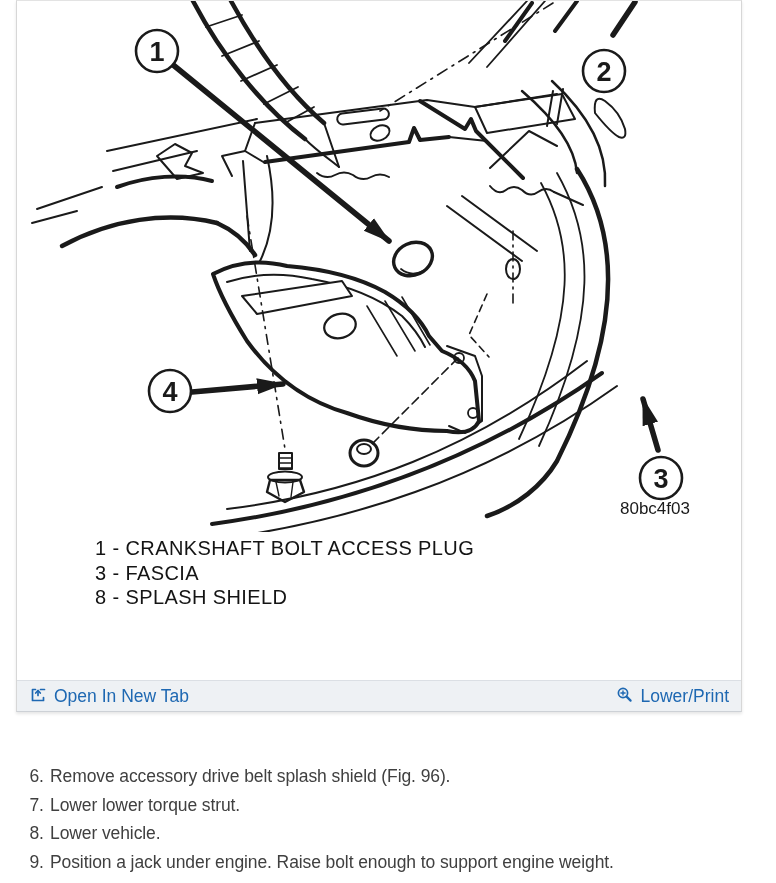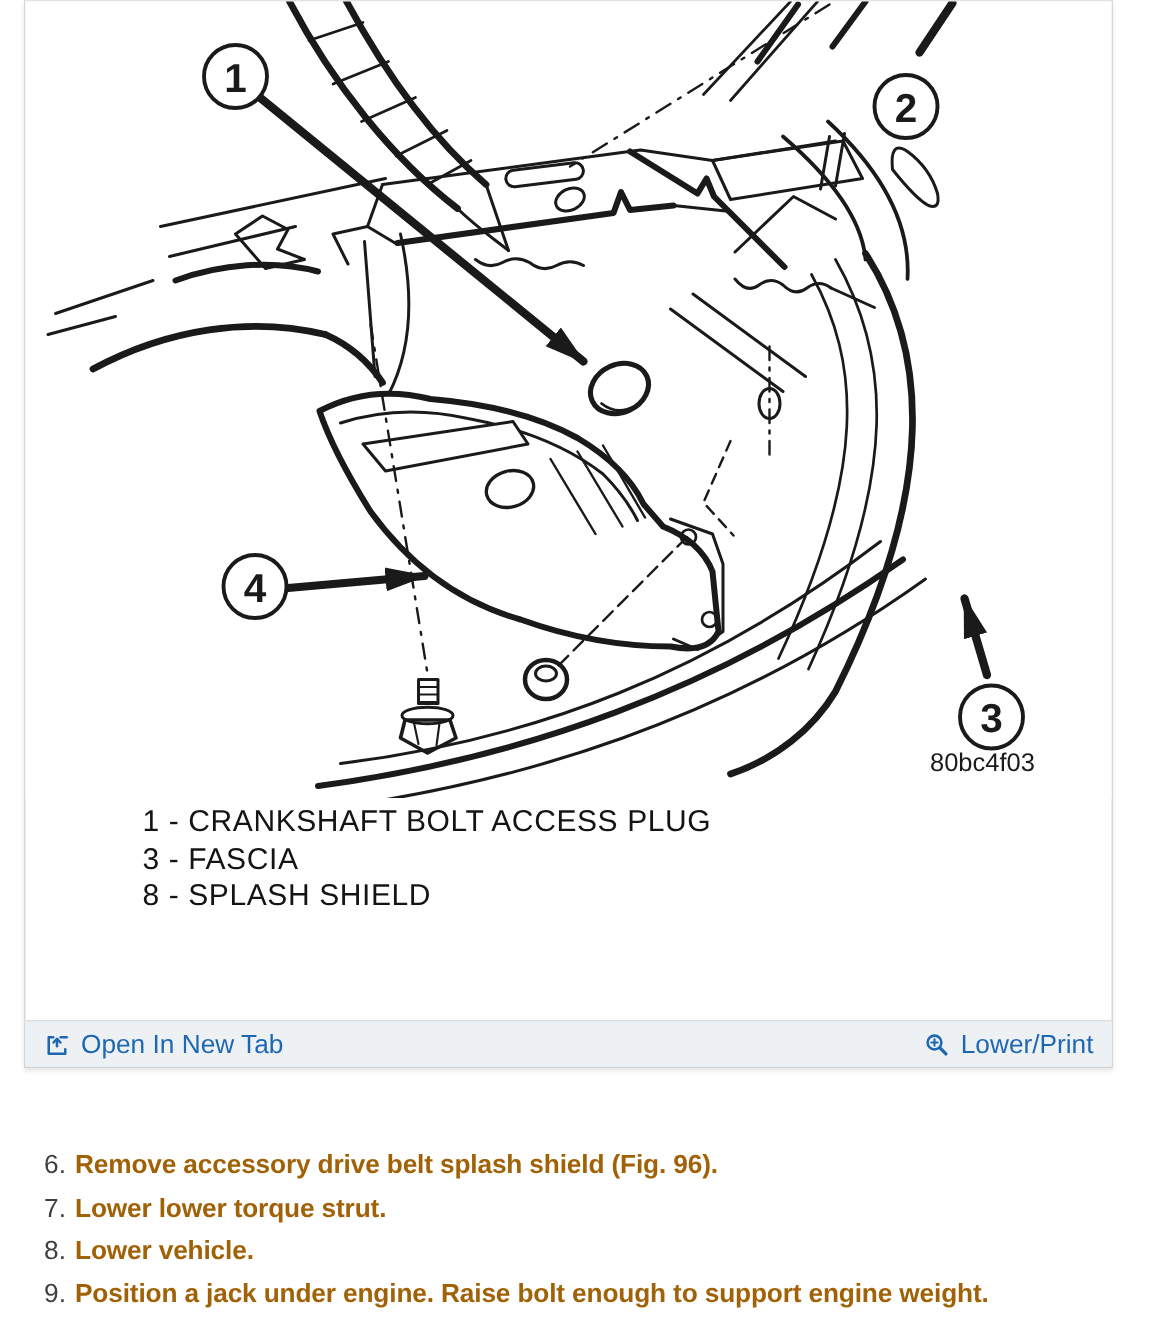--- a/index.html
+++ b/index.html
@@ -33,33 +33,33 @@
     white-space: nowrap;
   }
   
   .figure-toolbar {
     margin-top: auto;
     height: 31px; background: #eef1f4; border-top: 1px solid #dbdfe4;
     display: flex; align-items: center; justify-content: space-between;
     padding: 0 12px 0 13px;
   }
   .tb-link {
-    display: inline-flex; align-items: center; gap: 7px;
+    display: inline-flex; gap: 7px;
     color: #1e68b2; font-size: 17.5px; text-decoration: none; cursor: pointer;
     font-family: "Liberation Sans", sans-serif;
   }
   .tb-link svg { flex: 0 0 auto; }
   
   .steps { position: absolute; left: 0; top: 762px; width: 776px; }
   .step-row { display: flex; align-items: flex-start; line-height: 28.6px; }
   .step-num {
     flex: 0 0 44px; text-align: right; font-size: 17.5px; color: #3f3f3f;
   }
   .step-text {
-    padding-left: 6px; font-size: 17.5px; color: #a16207; letter-spacing: -0.1px; font-weight: bold;
+    padding-left: 6px; font-size: 17.5px; color: #404040; letter-spacing: -0.1px;
   }
 </style>
 </head>
 <body>
 
 <div class="figure-panel">
 
   <div class="figure-image">
     <svg width="723" height="531" viewBox="0 0 723 531" fill="none" stroke="#1a1a1a" stroke-linecap="round" stroke-linejoin="round">
       <defs>

